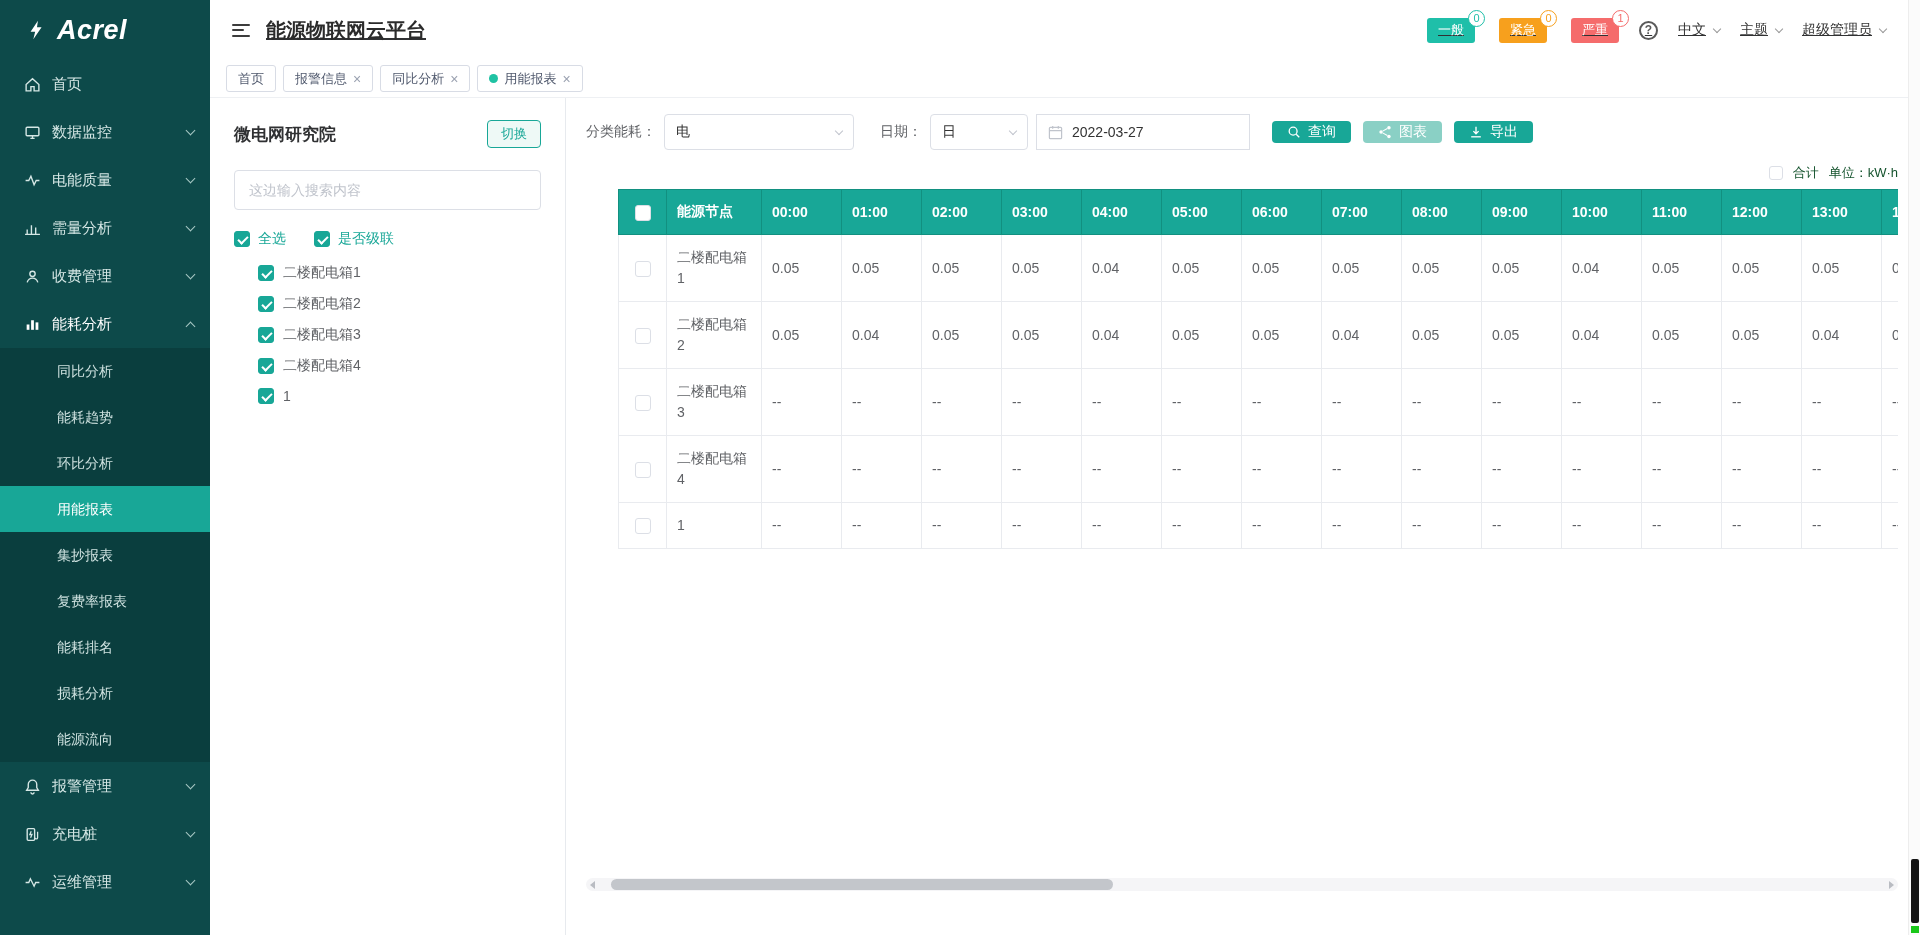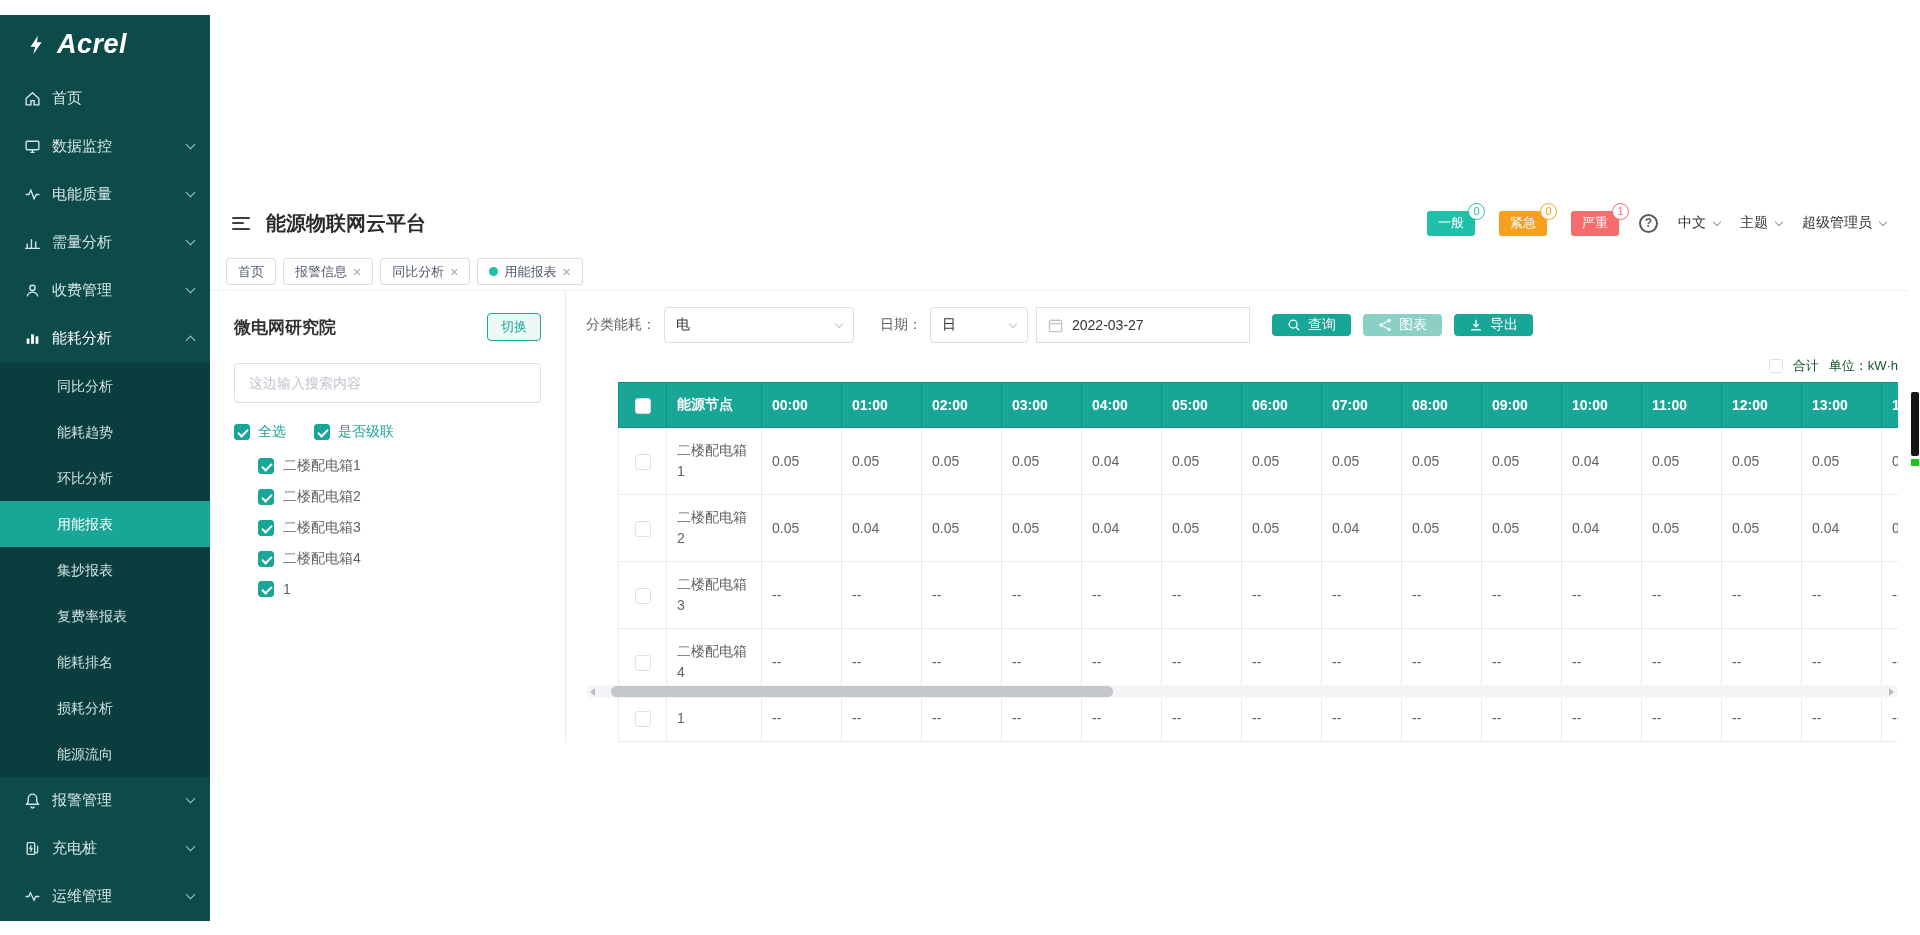--- a/index.html
+++ b/index.html
@@ -1,37 +1,37 @@
 <!DOCTYPE html>
 <html><head>
 <meta charset="utf-8">
 <style>
 *{margin:0;padding:0;box-sizing:border-box;}
 html,body{width:1920px;height:935px;overflow:hidden;}
 body{font-family:"Liberation Sans","DejaVu Sans",sans-serif;background:#fff;color:#303133;font-size:14px;}
-.app{display:flex;width:100%;height:100%;align-items:center;}
+.app{display:flex;width:100%;height:100%;}
 
 .sidebar{width:210px;flex-shrink:0;background:#0d4a4a;display:flex;flex-direction:column;overflow:hidden;}
 .logo{height:60px;display:flex;align-items:center;gap:9px;padding-left:26px;flex-shrink:0;}
 .logo-mark{display:flex;}
 .logo-text{color:#fff;font-size:27px;font-weight:bold;font-style:italic;letter-spacing:.5px;}
 .menu{flex:1;overflow:hidden;}
 .menu-item{height:48px;display:flex;align-items:center;gap:11px;padding:0 16px 0 24px;color:#d5e7e5;font-size:15px;cursor:pointer;}
 .menu-item.expanded{color:#fff;}
 .mi-icon{width:17px;height:17px;display:inline-flex;flex-shrink:0;}
 .mi-icon svg{width:17px;height:17px;}
 .mi-label{flex:1;white-space:nowrap;}
 .chev{width:7px;height:7px;border-right:1.5px solid #a8c9c5;border-bottom:1.5px solid #a8c9c5;transform:rotate(45deg);margin-top:-4px;flex-shrink:0;}
 .chev.up{transform:rotate(-135deg);margin-top:4px;}
 .submenu{background:#0a3e3e;}
 .submenu-item{height:46px;line-height:46px;padding-left:57px;color:#cfe2e0;font-size:14px;cursor:pointer;white-space:nowrap;}
 .submenu-item.active{background:#18a797;color:#fff;}
 
 .main{flex:1;min-width:0;display:flex;flex-direction:column;}
-.topbar{height:60px;display:flex;align-items:center;padding:12px 22px;flex-shrink:0;}
+.topbar{height:60px;display:flex;align-items:center;padding:12px 22px;flex-shrink:0;text-decoration:underline;}
 .fold{display:inline-block;margin-right:16px;cursor:pointer;}
 .fold i{display:block;width:18px;height:2px;background:#3d3d3d;margin:3.5px 0;border-radius:1px;}
 .fold i.short{width:12px;}
 .page-title{font-size:20px;font-weight:bold;color:#2b2b2b;}
 .topbar-right{margin-left:auto;display:flex;align-items:center;gap:20px;}
 .badges{display:flex;align-items:center;gap:24px;}
 .badge{position:relative;display:inline-flex;height:25px;align-items:center;padding:0 11px;border-radius:3px;color:#fff;font-size:13px;cursor:pointer;}
 .badge-count{position:absolute;top:-8px;right:-10px;min-width:17px;height:17px;line-height:15px;border-radius:9px;background:#fff;border:1px solid;font-size:11px;text-align:center;padding:0 3px;}
 .help-icon{width:19px;height:19px;border-radius:50%;border:2px solid #5a5a5a;color:#5a5a5a;font-size:12px;font-weight:bold;display:inline-flex;align-items:center;justify-content:center;cursor:pointer;}
 .top-link{display:inline-flex;align-items:center;gap:8px;color:#333;cursor:pointer;font-size:14px;}

